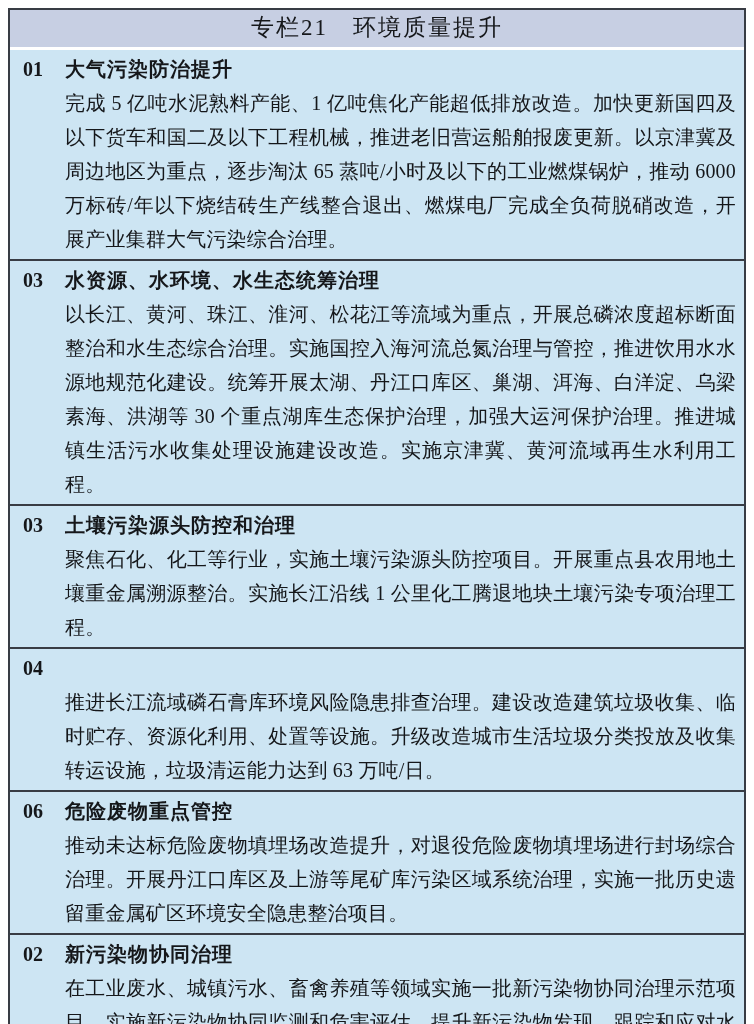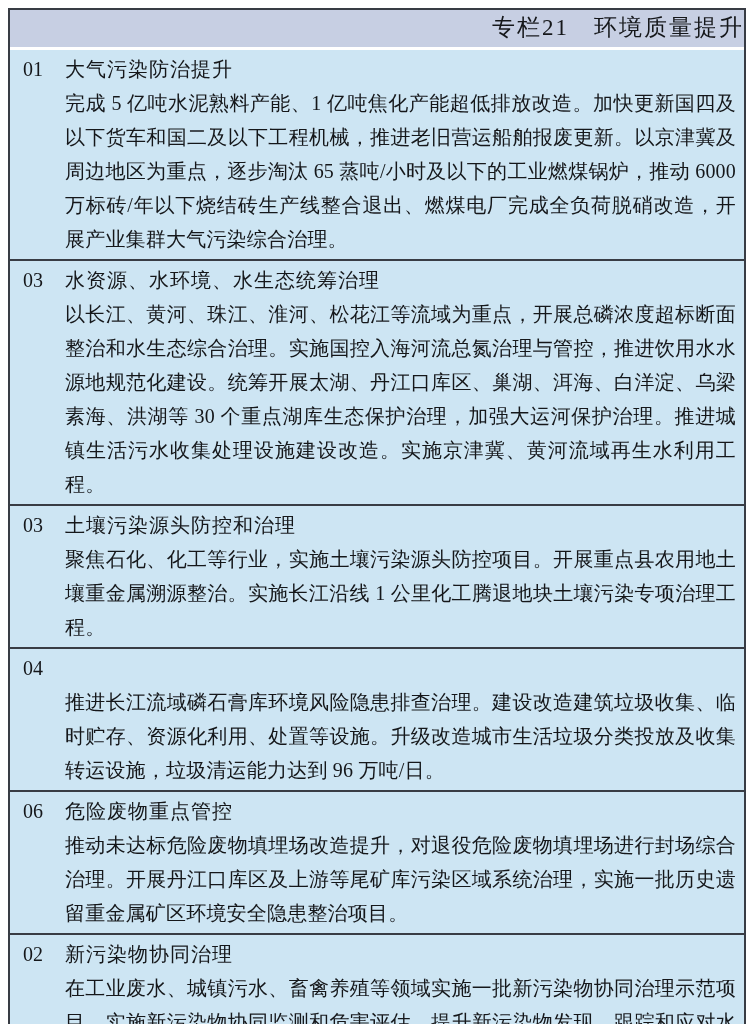--- a/index.html
+++ b/index.html
@@ -15,41 +15,42 @@
     overflow: hidden;
     font-family: "Liberation Serif", "DejaVu Serif", serif;
     color: var(--text, #15171a);
   }
   .panel {
     margin: 8px 8px 0 8px;
     border: 2px solid var(--border, #383c44);
   }
   .title-bar {
     background: var(--title-bg, #c7cfe3);
-    text-align: right;
+    text-align: center;
     font-size: 23px;
     line-height: 26px;
     padding: 5px 0 6px 0;
     letter-spacing: 2px;
   }
   .panel-body {
     background: var(--body-bg, #cde5f3);
     border-top: 3px solid #ffffff;
   }
   .section {
     padding: 2px 8px 3px 13px;
   }
   .section + .section {
     border-top: 2px solid var(--border, #383c44);
   }
   .sec-head {
     display: flex;
     align-items: baseline;
     font-size: 20px;
     line-height: 34px;
+    font-weight: bold;
   }
   .sec-num {
     flex: 0 0 42px;
     width: 42px;
     font-size: 20px;
   }
   .sec-title {
     letter-spacing: 1px;
   }
   .sec-body {
@@ -94,21 +95,21 @@
           <span class="sec-num">03</span>
           <span class="sec-title">土壤污染源头防控和治理</span>
         </div>
         <p class="sec-body">聚焦石化、化工等行业，实施土壤污染源头防控项目。开展重点县农用地土壤重金属溯源整治。实施长江沿线 1 公里化工腾退地块土壤污染专项治理工程。</p>
       </section>
 
       <section class="section">
         <div class="sec-head">
           <span class="sec-num">04</span>
         </div>
-        <p class="sec-body">推进长江流域磷石膏库环境风险隐患排查治理。建设改造建筑垃圾收集、临时贮存、资源化利用、处置等设施。升级改造城市生活垃圾分类投放及收集转运设施，垃圾清运能力达到 96 万吨/日。</p>
+        <p class="sec-body">推进长江流域磷石膏库环境风险隐患排查治理。建设改造建筑垃圾收集、临时贮存、资源化利用、处置等设施。升级改造城市生活垃圾分类投放及收集转运设施，垃圾清运能力达到 63 万吨/日。</p>
       </section>
 
       <section class="section">
         <div class="sec-head">
           <span class="sec-num">06</span>
           <span class="sec-title">危险废物重点管控</span>
         </div>
         <p class="sec-body">推动未达标危险废物填埋场改造提升，对退役危险废物填埋场进行封场综合治理。开展丹江口库区及上游等尾矿库污染区域系统治理，实施一批历史遗留重金属矿区环境安全隐患整治项目。</p>
       </section>
 

